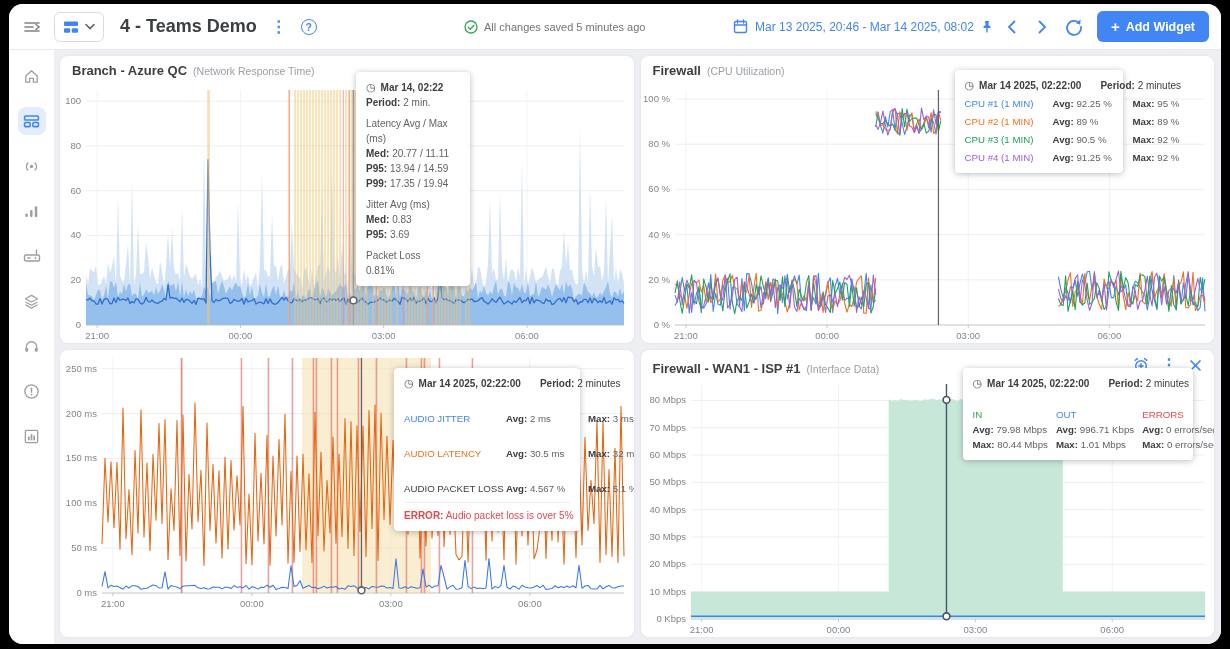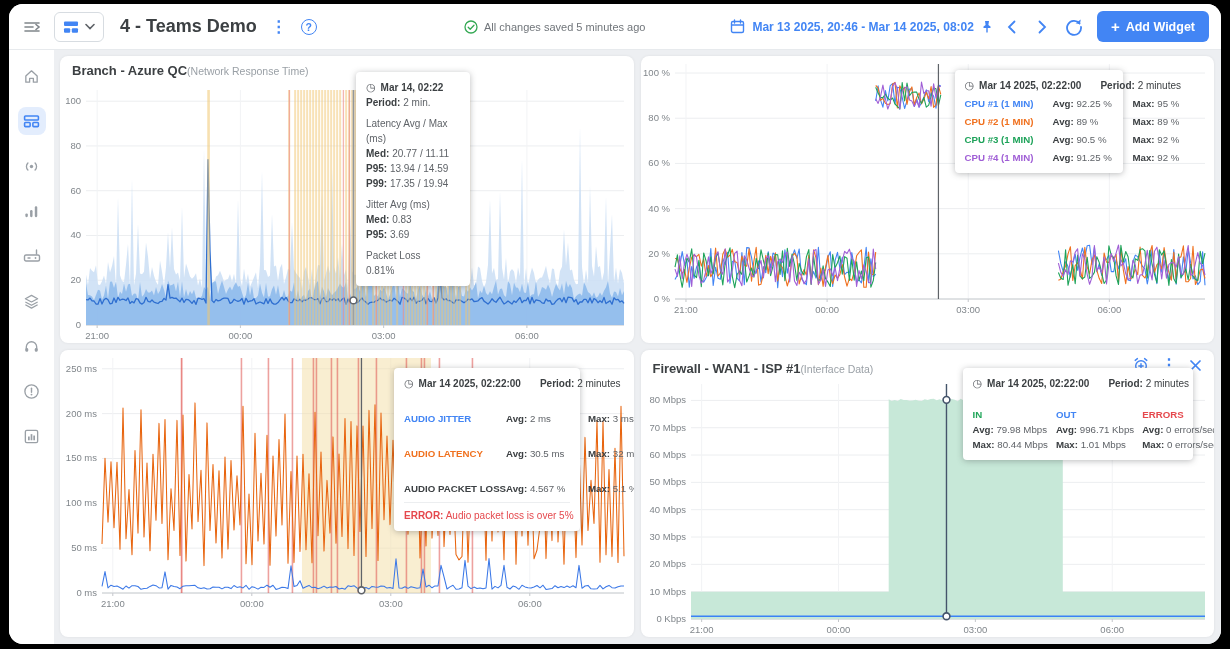--- a/index.html
+++ b/index.html
@@ -8,33 +8,33 @@
 
   
   .topbar { position:absolute; top:0; left:0; right:0; height:46px; background:#fff; border-bottom:1px solid #e7eaed; display:flex; align-items:center; z-index:20; }
   .collapse-btn { width:45px; display:flex; justify-content:center; cursor:pointer; }
   .dash-select { display:flex; align-items:center; gap:6px; border:1px solid #d7dce1; border-radius:6px; height:30px; padding:0 8px; margin-right:16px; cursor:pointer; }
   .page-title { font-size:18px; font-weight:bold; color:#3c4043; margin-right:14px; }
   .kebab { color:#4285f4; font-size:16px; font-weight:bold; cursor:pointer; margin-right:14px; line-height:16px; }
   .help-circ { width:16px; height:16px; border:1.4px solid #4285f4; border-radius:50%; color:#4285f4; font-size:10.5px; font-weight:bold; display:flex; align-items:center; justify-content:center; cursor:pointer; }
   .saved { position:absolute; left:455px; display:flex; align-items:center; gap:6px; font-size:11px; color:#70757a; }
   .tb-right { margin-left:auto; display:flex; align-items:center; padding-right:12px; gap:14px; }
-  .daterange { display:flex; align-items:center; gap:7px; color:#4285f4; font-size:12px; font-weight:bold; cursor:pointer; }
+  .daterange { display:flex; align-items:center; gap:7px; color:#4285f4; font-size:12px; font-weight:normal; cursor:pointer; }
   .nav-ic { cursor:pointer; display:flex; }
   .add-widget { background:#4285f4; color:#fff; font-size:12.5px; font-weight:bold; border:none; border-radius:6px; height:31px; padding:0 14px; cursor:pointer; display:flex; align-items:center; gap:6px; }
 
   
   .sidebar { position:absolute; top:46px; left:0; width:45px; bottom:0; background:#fff; display:flex; flex-direction:column; align-items:center; padding-top:12px; gap:17px; z-index:10; }
   .side-item { width:28px; height:28px; display:flex; align-items:center; justify-content:center; border-radius:8px; cursor:pointer; }
   .side-item.active { background:#e3edfd; }
 
   
   .main { position:absolute; top:46px; left:45px; right:0; bottom:0; background:#edeff2; padding:6px 7px 7px 6px; display:grid; grid-template-columns:1fr 1fr; grid-template-rows:1fr 1fr; gap:7px; }
   .card { background:#fff; border-radius:8px; box-shadow:0 0 3px rgba(0,0,0,.07); position:relative; overflow:hidden; display:flex; flex-direction:column; }
-  .card-header { height:26px; flex:0 0 auto; display:flex; align-items:baseline; padding:7px 12px 0 12px; }
+  .card-header { height:26px; flex:0 0 auto; display:flex; align-items:baseline; padding:7px 12px 0 12px; gap:6px; }
   .card-title { font-size:13px; font-weight:bold; color:#3c4043; }
   .card-subtitle { font-size:10.5px; color:#9aa0a6; }
   .card-actions { margin-left:auto; display:flex; align-items:center; gap:12px; }
   .chart-wrap { flex:1; position:relative; }
   svg.chart { position:absolute; left:0; top:0; }
   svg text { font-family:"Liberation Sans",sans-serif; }
 
   
   .tooltip { position:absolute; background:#fff; border-radius:4px; box-shadow:0 1px 6px rgba(60,64,67,.35); font-size:10px; color:#5f6368; padding:8px 10px; z-index:6; line-height:15px; }
   .tt-time-row { display:flex; align-items:center; gap:5px; color:#3c4043; font-weight:bold; }
@@ -47,21 +47,21 @@
   .tt-sec { margin-top:0; }
   .tt-latency { left:296px; top:16px; width:114px; }
   .tt-cpu  { left:314px; top:14px; width:168px; }
   .tt-cpu .row3 { display:grid; grid-template-columns:88px 80px auto; margin-top:3px; white-space:nowrap; font-size:9.7px; }
   .tt-teams { left:334px; top:18px; width:186px; }
   .tt-teams .row3 { display:grid; grid-template-columns:102px 82px auto; margin-top:20px; white-space:nowrap; font-size:9.7px; }
   .tt-error { border-top:1px solid #eceef0; margin-top:6px; padding-top:5px; color:#e5484d; white-space:nowrap; }
   .tt-error b { color:#e5484d; }
   .tt-iface { left:322px; top:18px; width:230px; }
   .tt-iface .cols { display:grid; grid-template-columns:1fr 1fr 1fr; gap:8px; margin-top:16px; white-space:nowrap; font-size:9.7px; }
-  .series-lab { font-weight:bold; }
+  .series-lab { font-weight:normal; }
 </style>
 </head>
 <body>
 
 <div class="window">
 
   <div class="topbar">
     <div class="collapse-btn">
       <svg width="18" height="16" viewBox="0 0 18 16">
           <g stroke="#80868b" stroke-width="1.6" stroke-linecap="round">
@@ -323,20 +323,24 @@
         <div class="tt-sec"><b class="lab">P99:</b> <span>17.35 / 19.94</span></div>
         <div class="tt-heading">Jitter Avg (ms)</div>
         <div class="tt-sec"><b class="lab">Med:</b> <span>0.83</span></div>
         <div class="tt-sec"><b class="lab">P95:</b> <span>3.69</span></div>
         <div class="tt-heading">Packet Loss</div>
         <div class="tt-sec">0.81%</div>
       </div>
     </div>
 
     <div class="card">
+      <div class="card-header">
+        <span class="card-title">Firewall</span>
+        <span class="card-subtitle">(CPU Utilization)</span>
+      </div>
       <div class="chart-wrap">
         <svg class="chart" id="chart-1" width="574" height="261">
             <line x1="34" x2="564" y1="243" y2="243" stroke="#eceef0" stroke-width="1"></line>
             <text x="29" y="246" text-anchor="end" font-size="9.5" fill="#80868b">0 %</text>
             <line x1="34" x2="564" y1="197.80769230769232" y2="197.80769230769232" stroke="#eceef0" stroke-width="1"></line>
             <text x="29" y="200.80769230769232" text-anchor="end" font-size="9.5" fill="#80868b">20 %</text>
             <line x1="34" x2="564" y1="152.6153846153846" y2="152.6153846153846" stroke="#eceef0" stroke-width="1"></line>
             <text x="29" y="155.6153846153846" text-anchor="end" font-size="9.5" fill="#80868b">40 %</text>
             <line x1="34" x2="564" y1="107.42307692307693" y2="107.42307692307693" stroke="#eceef0" stroke-width="1"></line>
             <text x="29" y="110.42307692307693" text-anchor="end" font-size="9.5" fill="#80868b">60 %</text>

